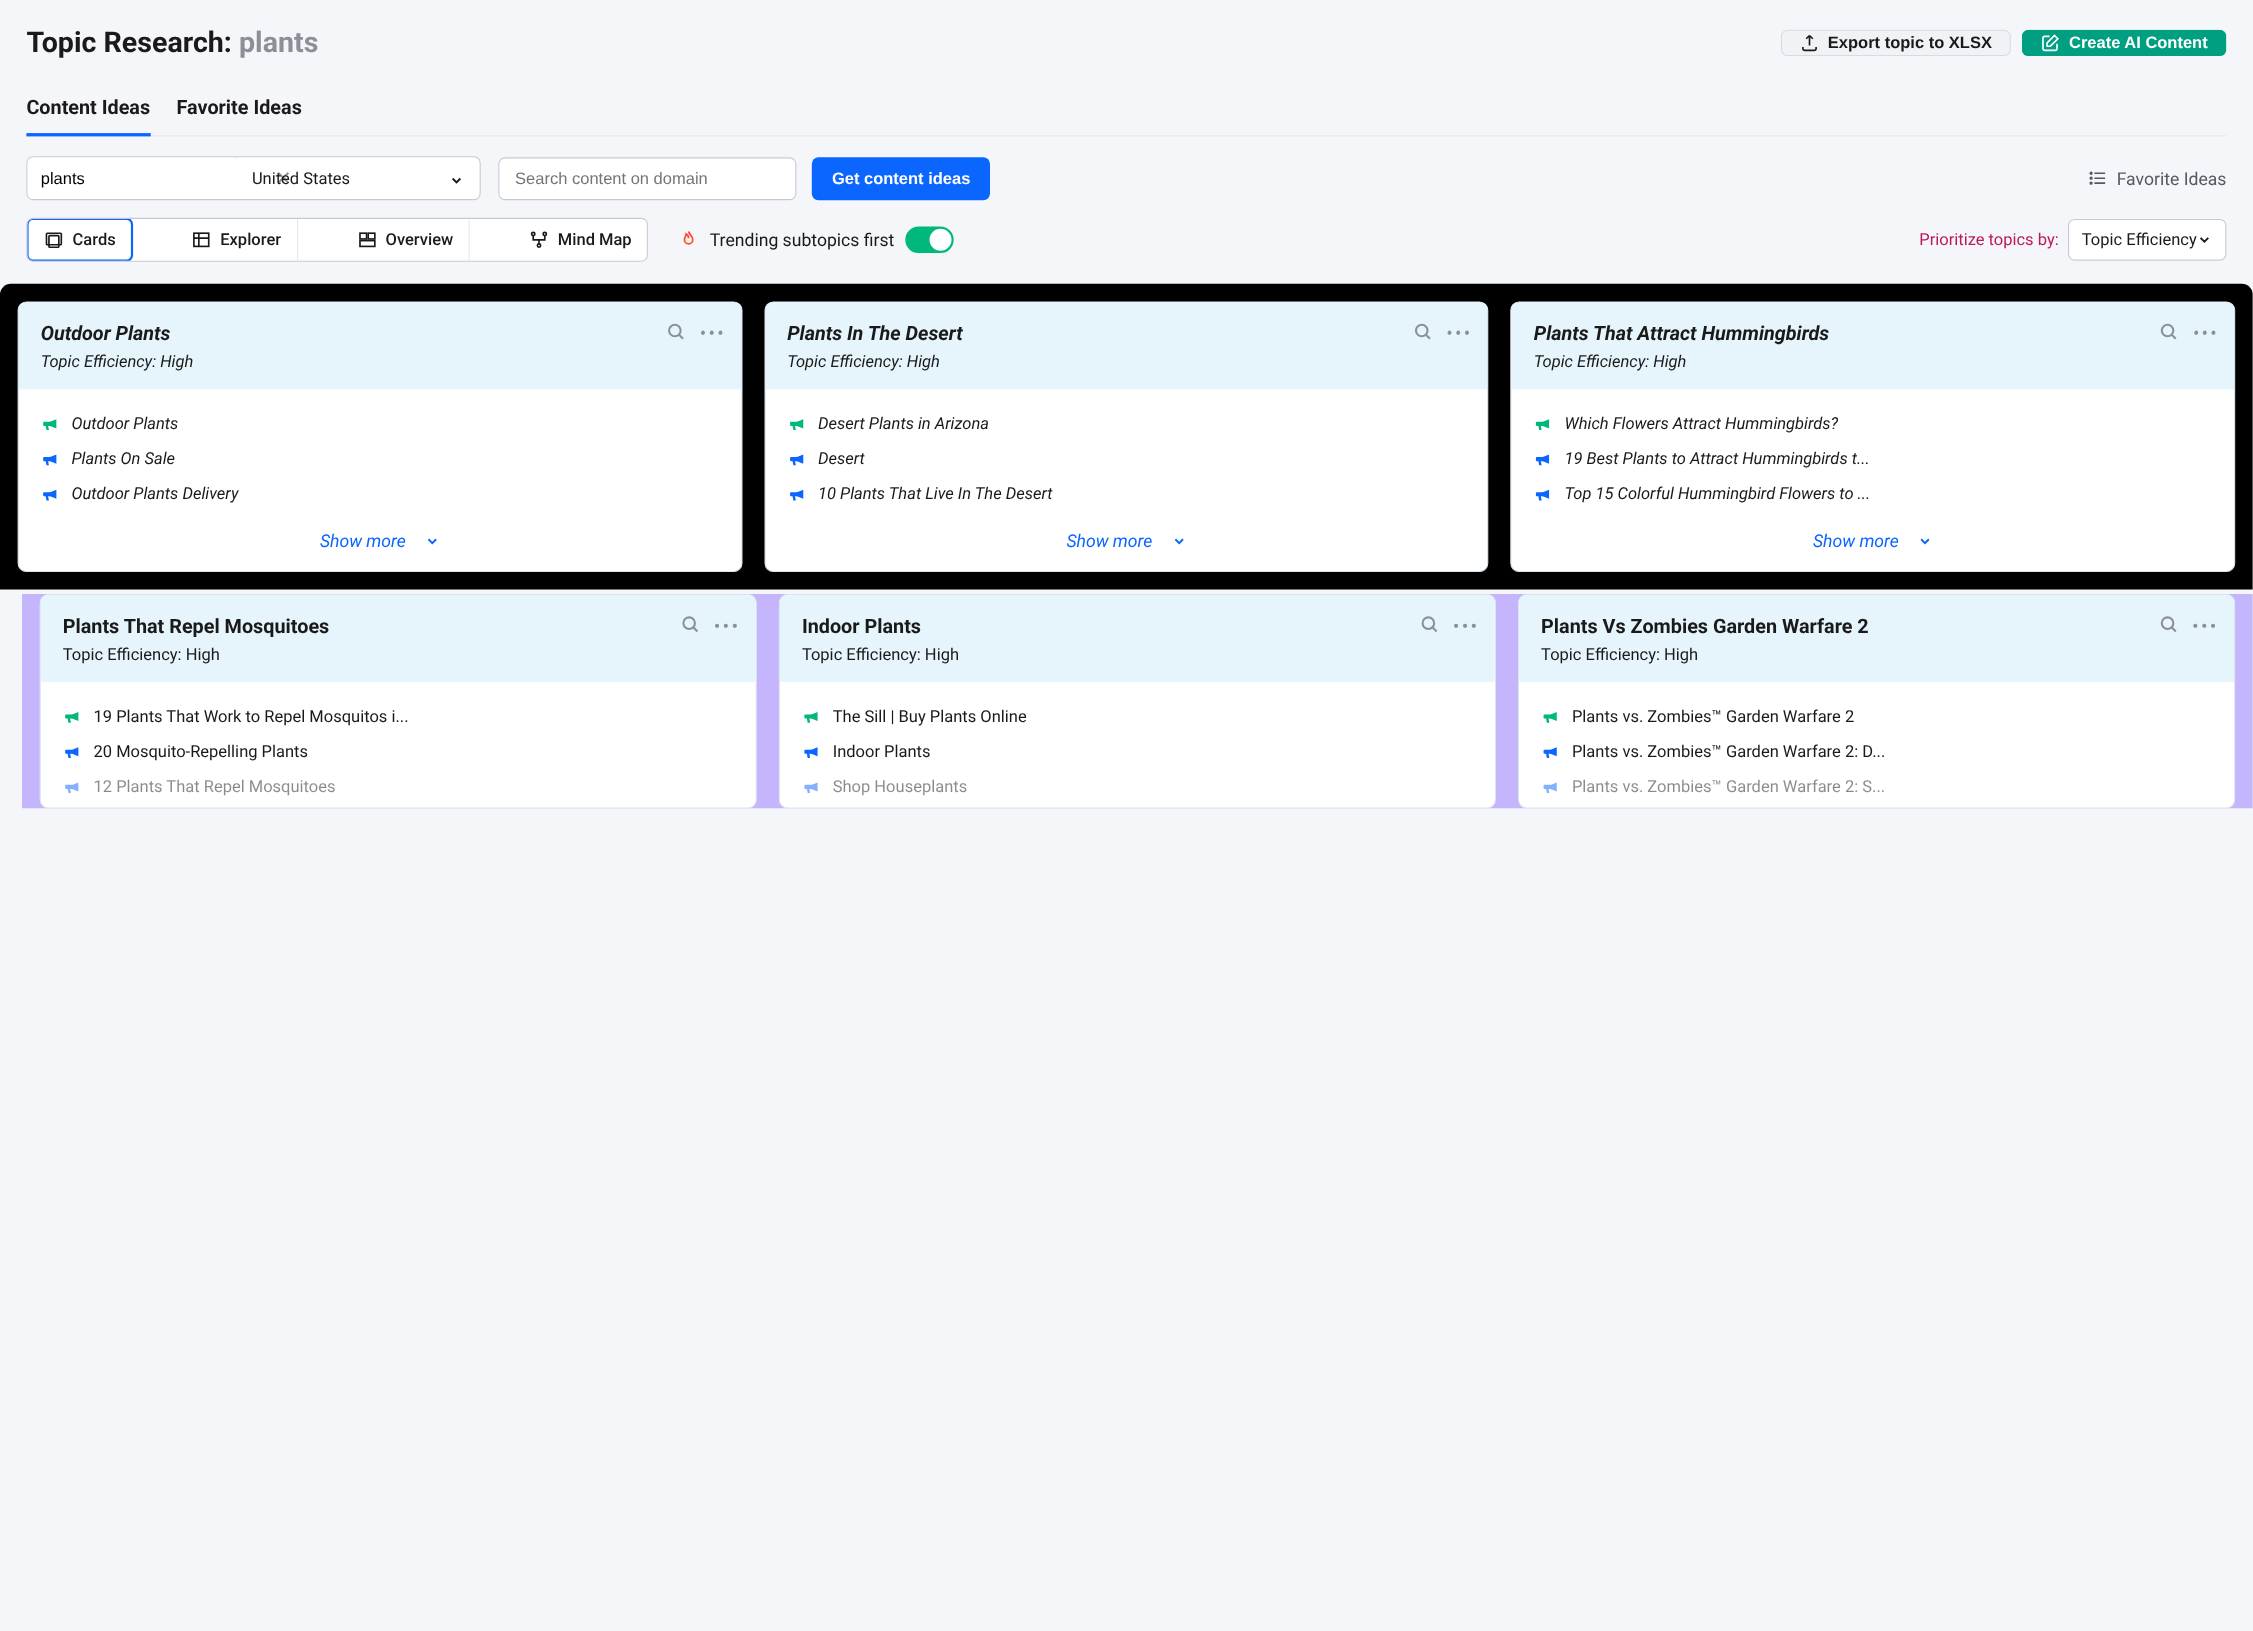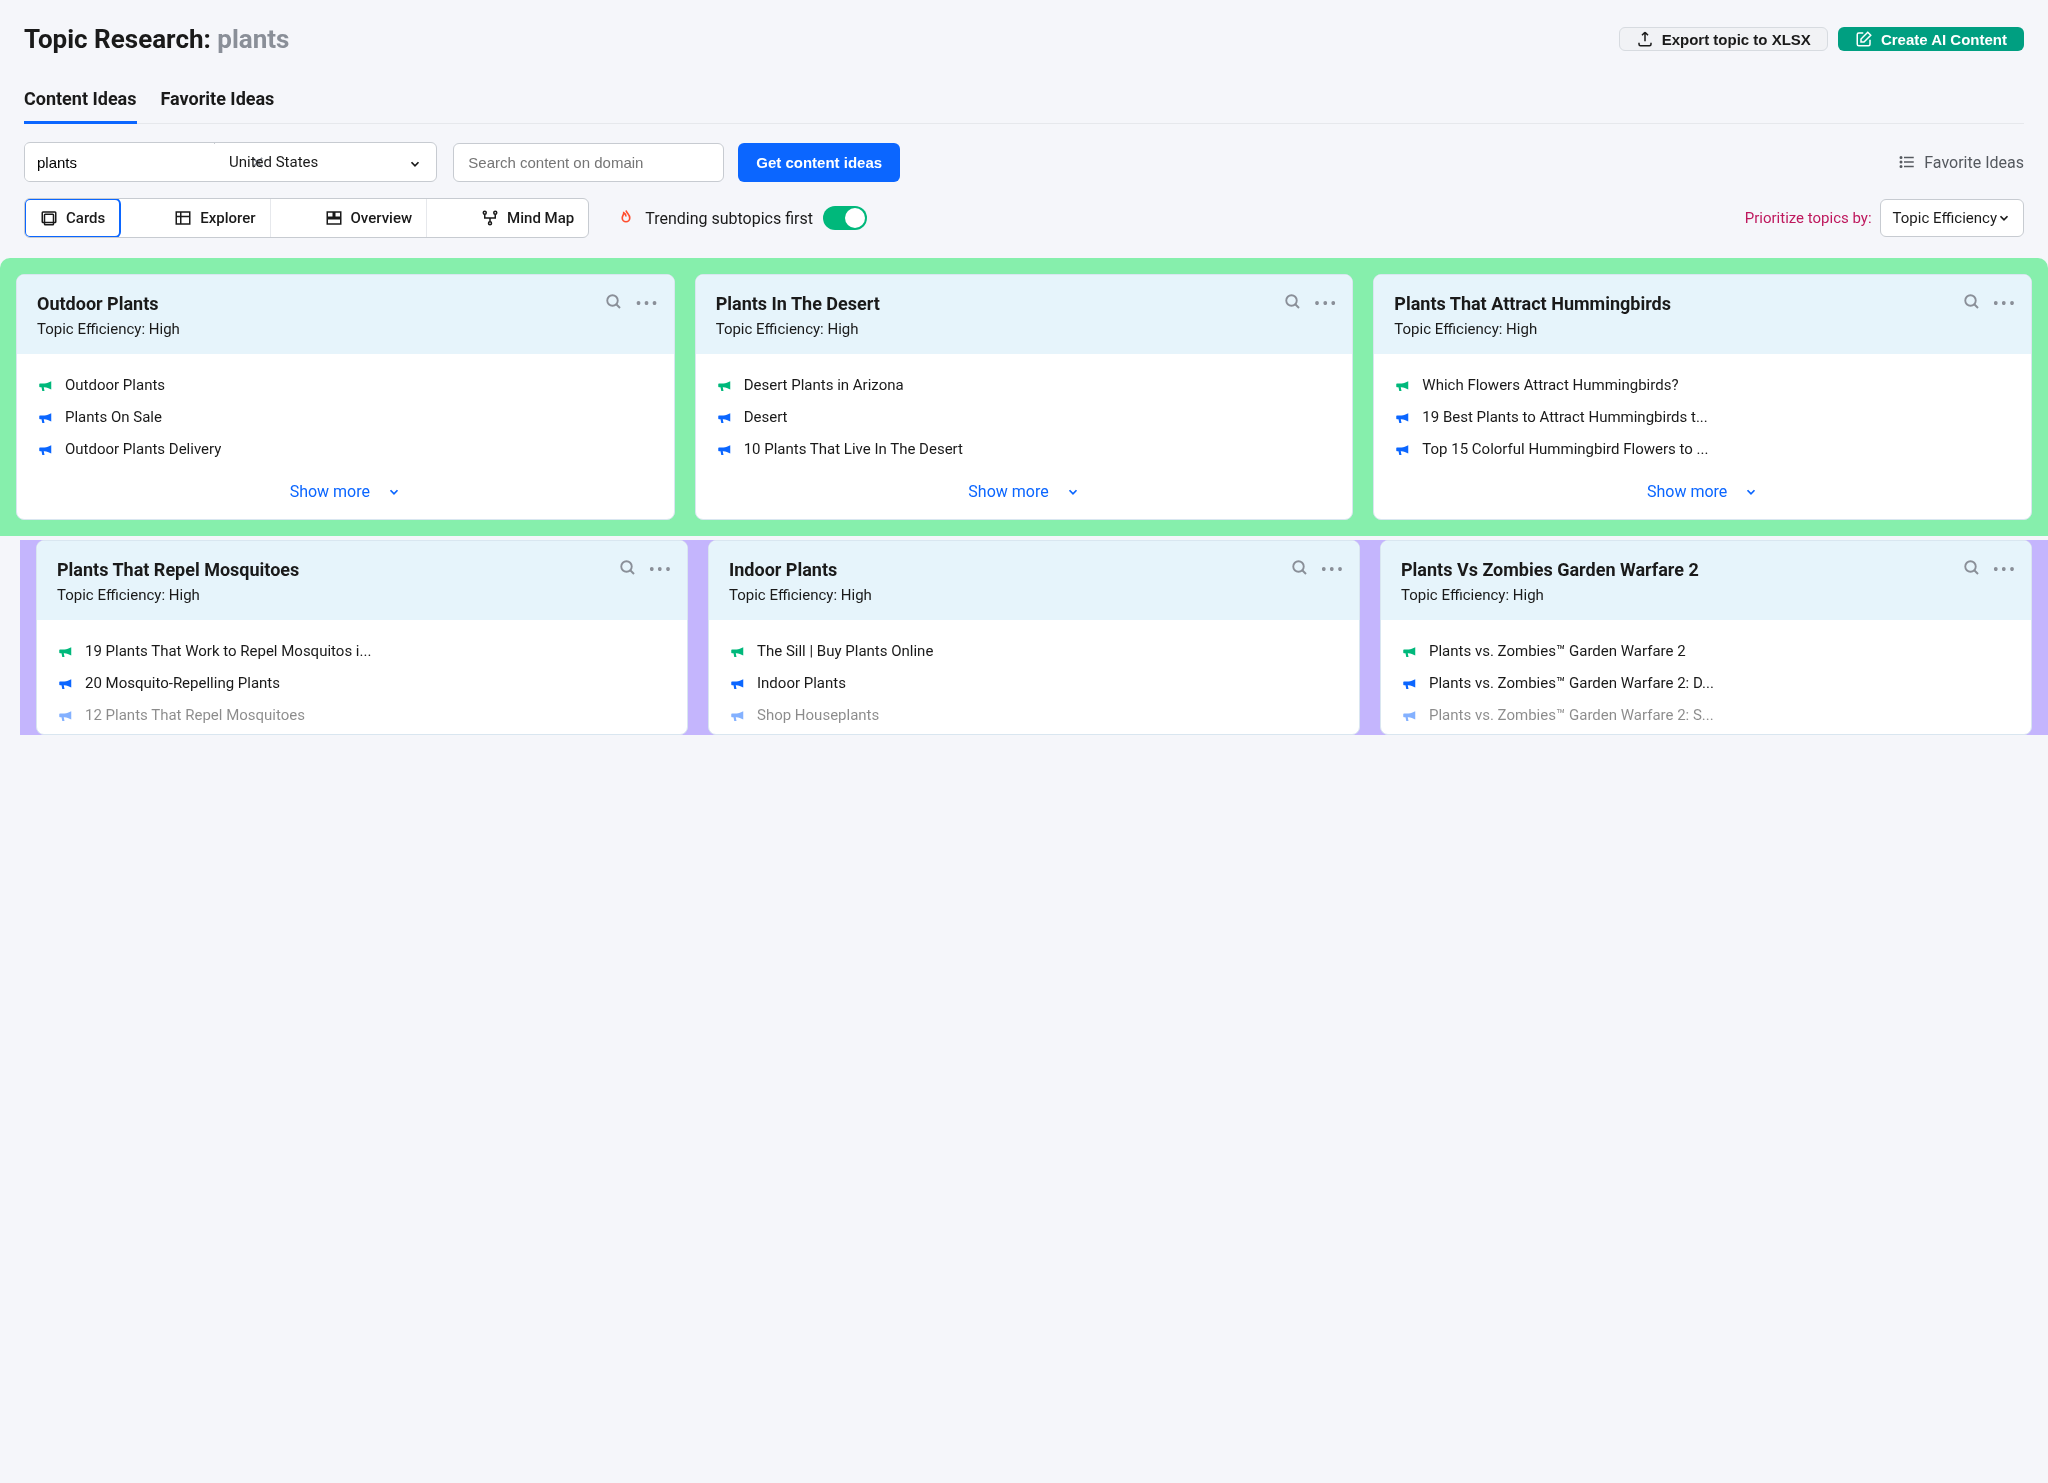--- a/index.html
+++ b/index.html
@@ -151,23 +151,24 @@
   gap: 0;
   font-size: 15px;
   background: #fff;
   cursor: pointer;
   margin-left: 8px;
 }
 .cards-grid {
   display: grid;
   grid-template-columns: repeat(3, 1fr);
   gap: 20px;
-  background: #86efac;
+  background: #000000;
   padding: 16px;
   border-radius: 10px 10px 0 0;
+  font-style: italic;
 }
 .card {
   background: #fff;
   border: 1px solid #d9e6f0;
   border-radius: 8px;
   overflow: hidden;
   display: flex;
   flex-direction: column;
 }
 .card-header {

